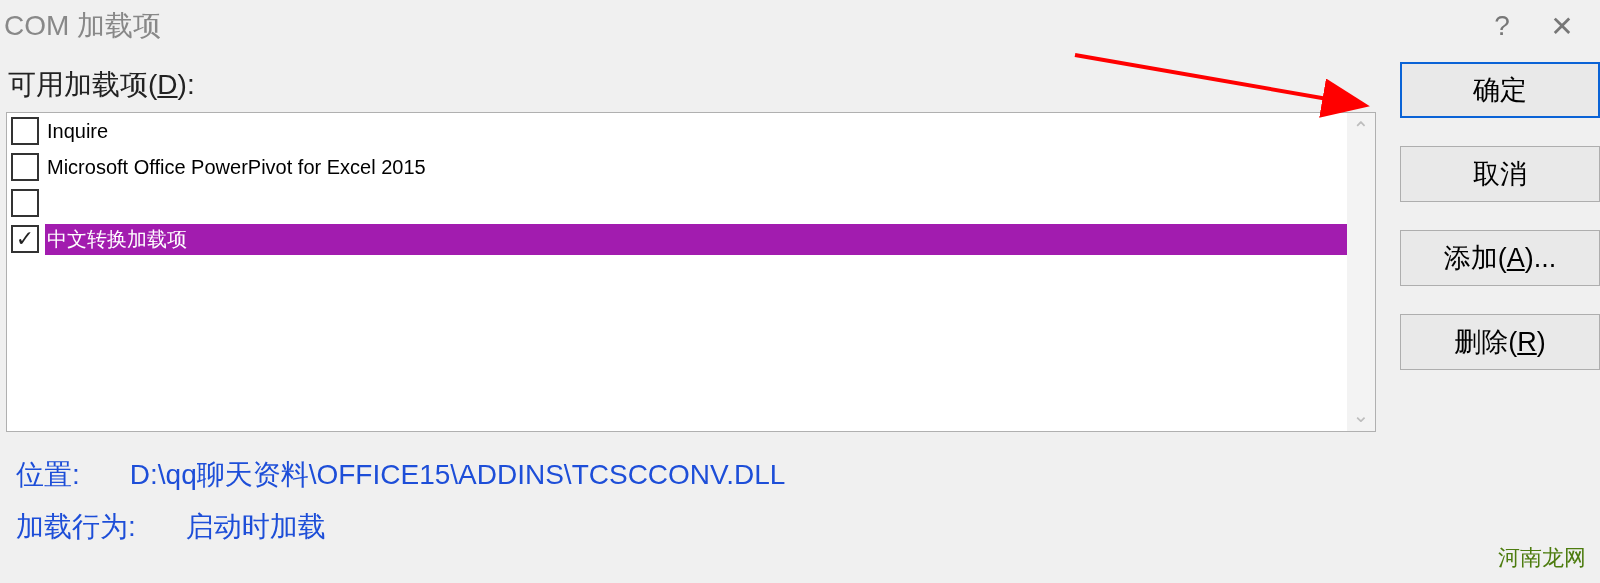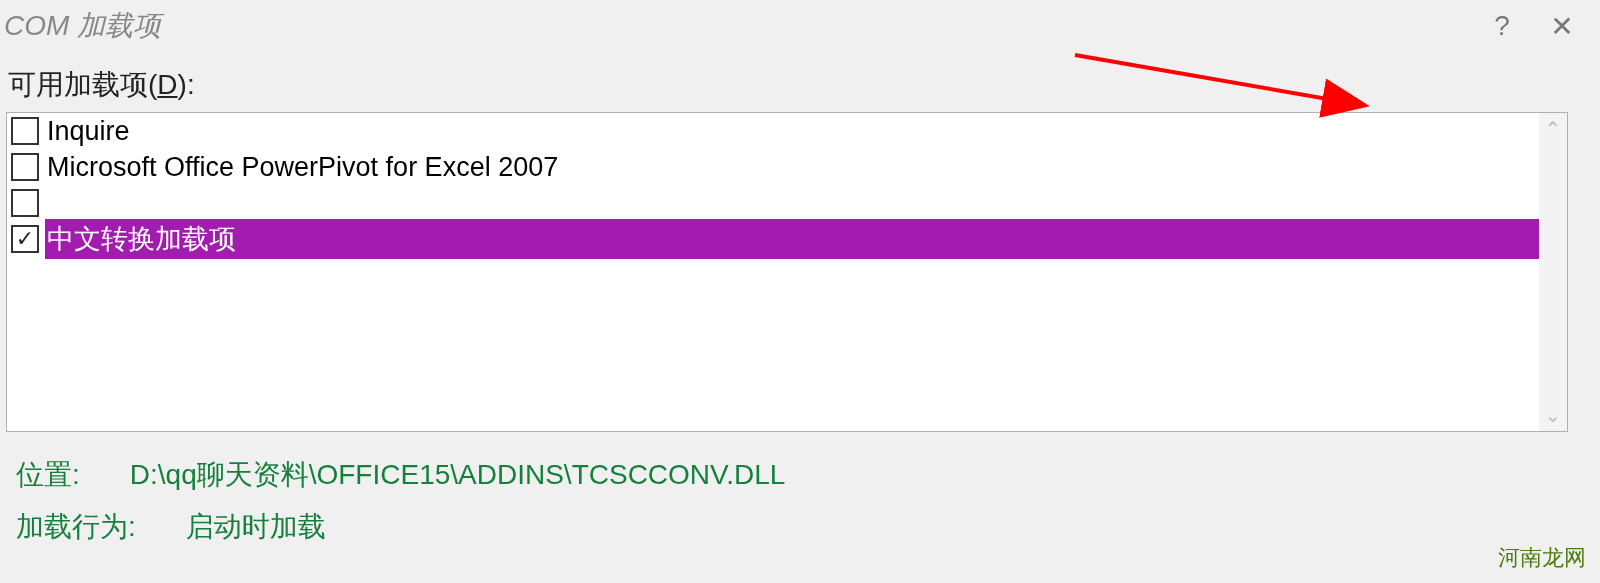--- a/index.html
+++ b/index.html
@@ -14,30 +14,30 @@
     position: relative;
   }
   .titlebar {
     display: flex;
     align-items: center;
     height: 52px;
     padding: 0 8px 0 4px;
     color: #888;
     font-size: 28px;
   }
-  .titlebar .title { flex: 1; font-style: italic; }
+  .titlebar .title { flex: 1; }
   .titlebar .tbtn {
     width: 60px;
     text-align: center;
     color: #777;
     font-size: 28px;
     cursor: pointer;
   }
   .content {
-    padding: 8px 32px 0 6px;
+    padding: 8px 0 0 6px;
     display: flex;
     gap: 24px;
   }
   .left {
     flex: 1;
     display: flex;
     flex-direction: column;
   }
   .section-label {
     font-size: 28px;
@@ -52,21 +52,21 @@
     height: 320px;
   }
   .listbox {
     flex: 1;
     overflow: hidden;
   }
   .item {
     display: flex;
     align-items: center;
     height: 36px;
-    font-size: 27px;
+    font-size: 20px;
     color: #000;
     padding-left: 4px;
   }
   .item.selected .lbl {
     background: #a21caf;
     color: #fff;
     flex: 1;
     padding: 2px 2px 2px 2px;
   }
   .item .lbl { padding-left: 2px; }
@@ -116,21 +116,21 @@
     align-items: center;
     justify-content: center;
   }
   .btn.primary {
     border: 2px solid #0a63d6;
   }
   .btn .ul { text-decoration: underline; }
   .info {
     padding: 24px 6px 0 10px;
     font-size: 28px;
-    color: #15803d;
+    color: #1d4ed8;
   }
   .info-row {
     display: flex;
     gap: 50px;
     margin-bottom: 14px;
   }
   .watermark {
     position: absolute;
     right: 14px;
     bottom: 10px;
@@ -157,21 +157,21 @@
       <span>可用加载项(</span><span class="ul">D</span><span>):</span>
     </div>
     <div class="listbox-wrap">
       <div class="listbox">
         <div class="item">
           <span class="chk"></span>
           <span class="lbl">Inquire</span>
         </div>
         <div class="item">
           <span class="chk"></span>
-          <span class="lbl">Microsoft Office PowerPivot for Excel 2007</span>
+          <span class="lbl">Microsoft Office PowerPivot for Excel 2015</span>
         </div>
         <div class="item">
           <span class="chk"></span>
         </div>
         <div class="item selected">
           <span class="chk checked"></span>
           <span class="lbl">中文转换加载项</span>
         </div>
       </div>
       <div class="scrollbar">
@@ -185,20 +185,38 @@
         <span>位置:</span>
         <span>D:\qq聊天资料\OFFICE15\ADDINS\TCSCCONV.DLL</span>
       </div>
       <div class="info-row">
         <span>加载行为:</span>
         <span>启动时加载</span>
       </div>
     </div>
   </div>
 
+  <div class="right">
+    <div class="btn primary">
+      <span>确定</span>
+    </div>
+    <div class="btn">
+      <span>取消</span>
+    </div>
+    <div class="btn">
+      <span>添加(</span>
+        <span class="ul">A</span>
+        <span>)...</span>
+    </div>
+    <div class="btn">
+      <span>删除(</span>
+        <span class="ul">R</span>
+        <span>)</span>
+    </div>
+  </div>
 </div>
 
 <svg class="arrow" width="1600" height="583" style="left:0;top:0;">
   <defs>
     <marker id="ah" markerWidth="12" markerHeight="10" refX="10" refY="5" orient="auto">
       <polygon points="0,0 12,5 0,10" fill="#ff0000"></polygon>
     </marker>
   </defs>
   <line x1="1075" y1="55" x2="1362" y2="105" stroke="#ff0000" stroke-width="4" marker-end="url(#ah)"></line>
 </svg>

